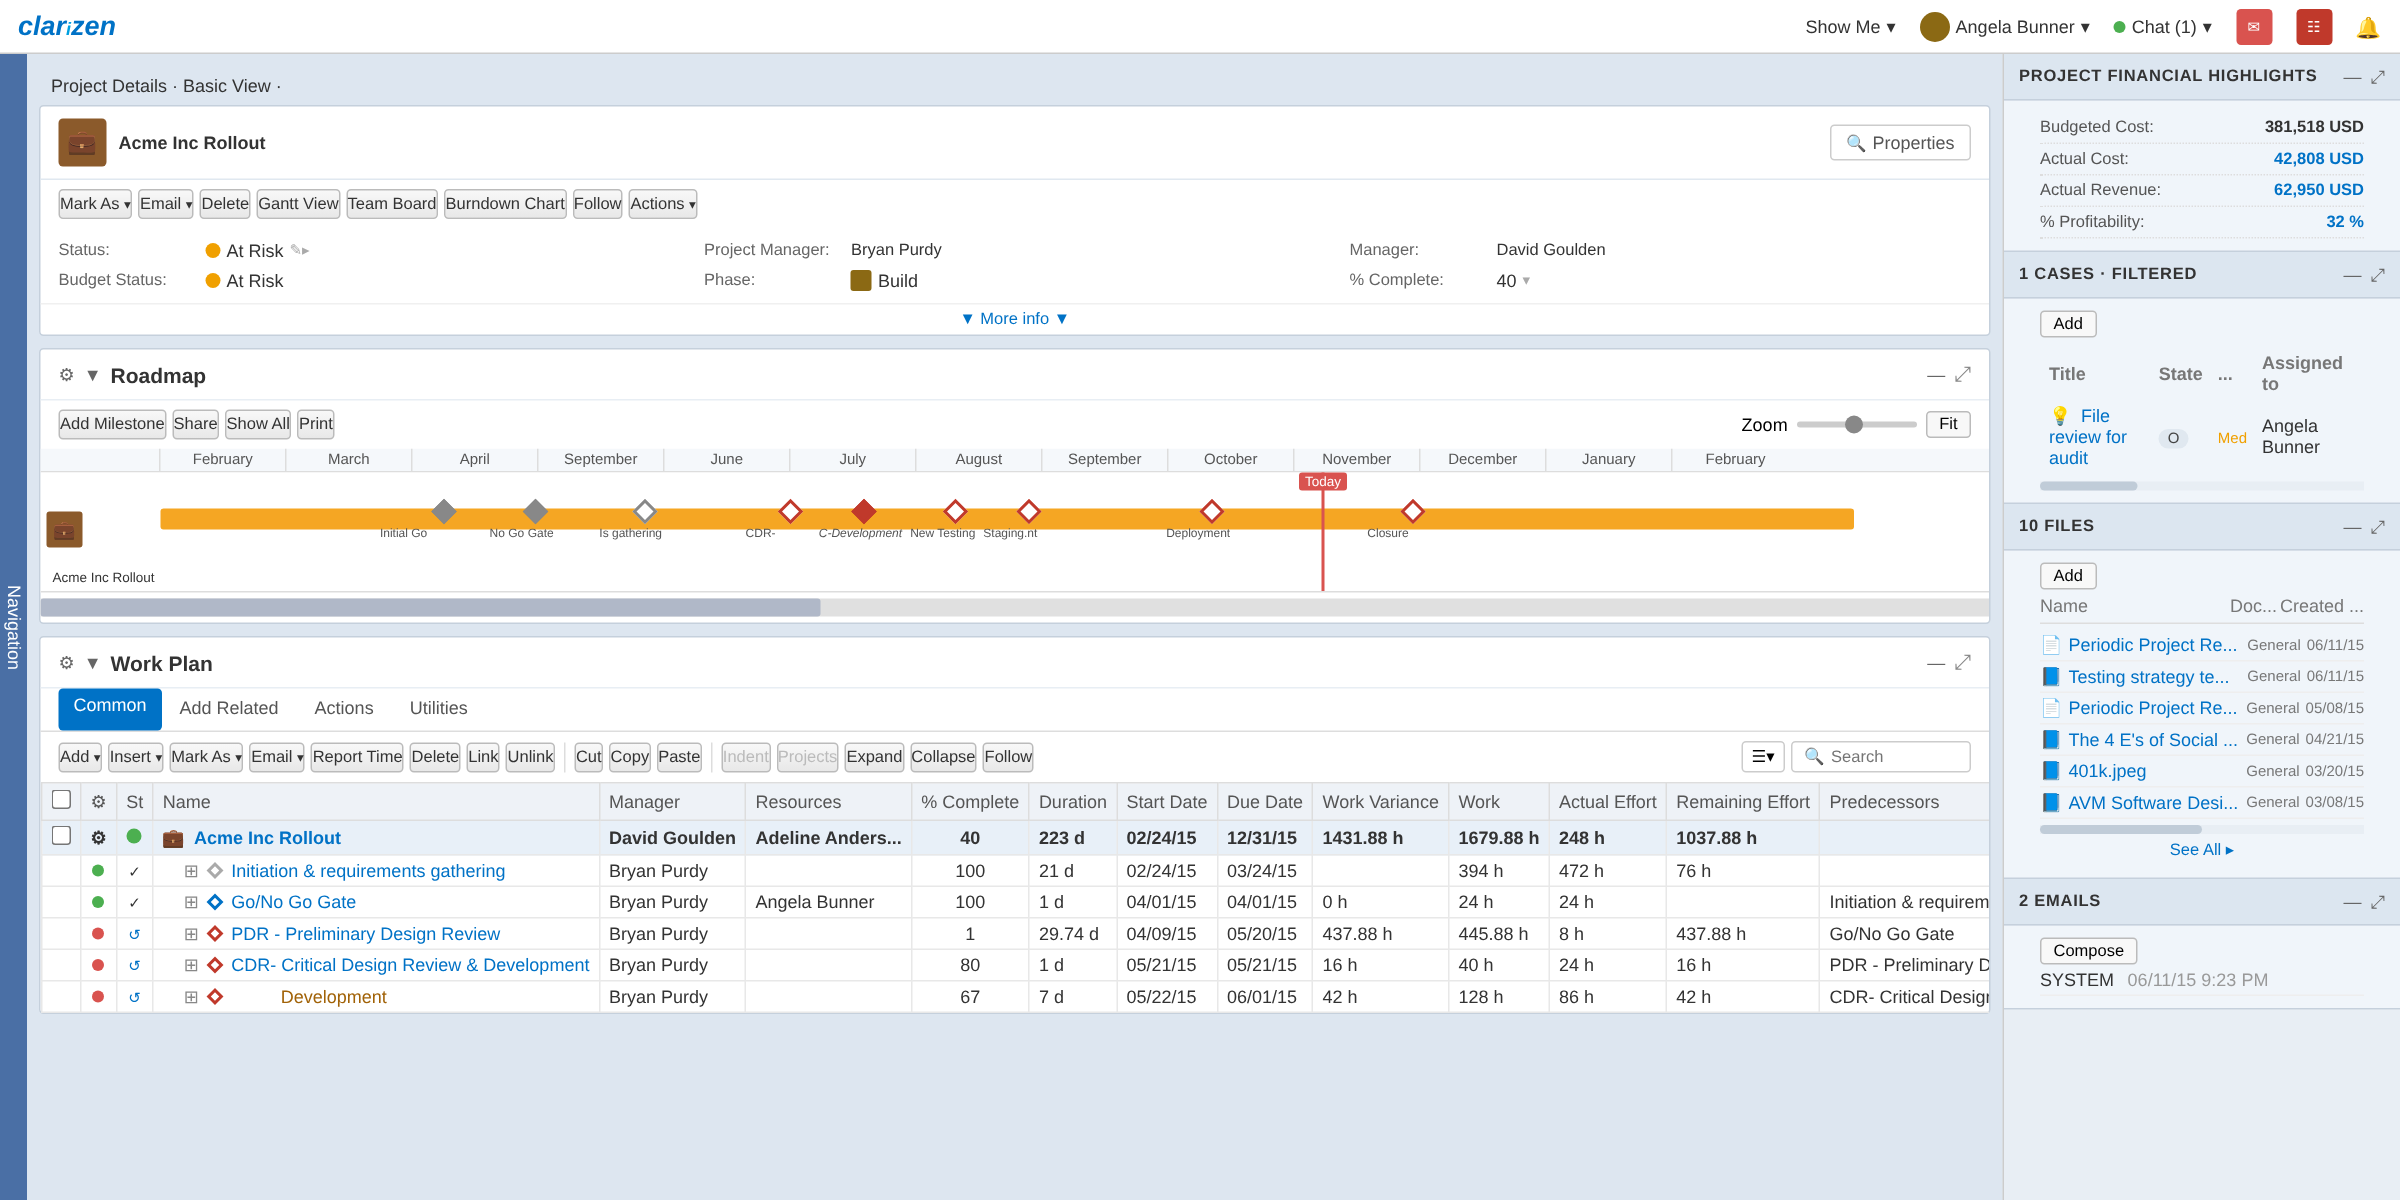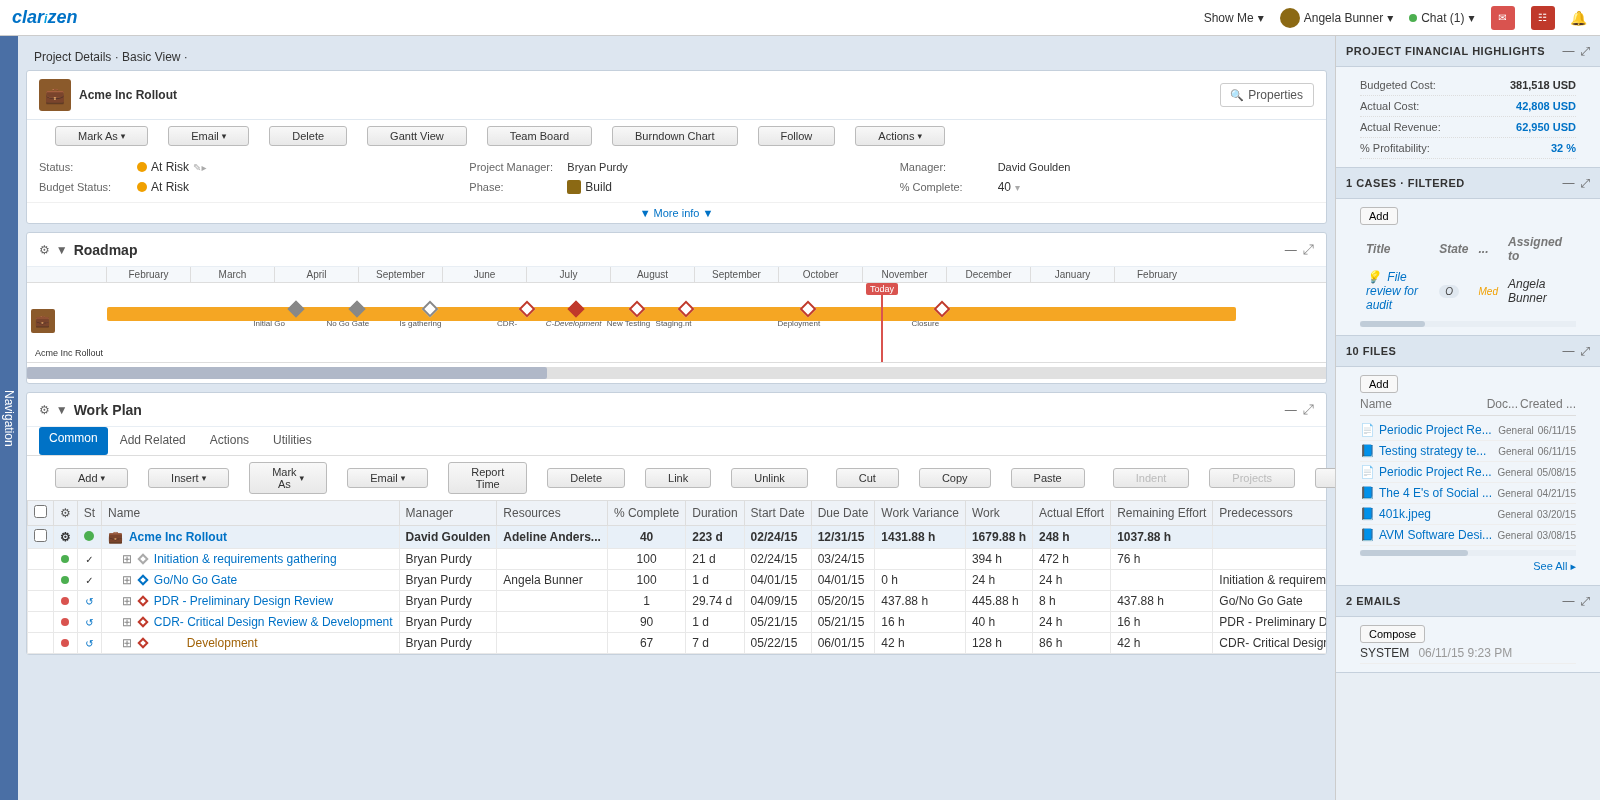--- a/index.html
+++ b/index.html
@@ -106,26 +106,26 @@
     }
     .toolbar {
       padding: 6px 12px;
       display: flex;
       gap: 4px;
       flex-wrap: wrap;
     }
     .btn {
       border: 1px solid #bbb;
       background: linear-gradient(#f8f8f8, #e8e8e8);
-      padding: 3px 22px;
+      padding: 3px 0;
       border-radius: 3px;
       cursor: pointer;
       font-size: 11px;
       color: #333;
-      display: flex; align-items: center; gap: 3px; margin-left: 16px;
+      display: flex; align-items: center; gap: 3px;
     }
     .btn-caret::after { content: '▾'; font-size: 9px; }
 
     
     .project-meta {
       padding: 8px 12px;
       display: grid;
       grid-template-columns: 1fr 1fr 1fr;
       gap: 6px 16px;
     }
@@ -261,41 +261,41 @@
 
     
     .rp-add-btn {
       border: 1px solid #bbb;
       background: #f8f8f8;
       padding: 2px 8px;
       border-radius: 3px;
       cursor: pointer;
       font-size: 11px;
     }
-    .cases-table { width: 100%; font-size: 11px; margin-top: 6px; font-style: italic; }
+    .cases-table { width: 100%; font-size: 11px; margin-top: 6px; }
     .cases-table th { color: #777; padding: 2px 4px; text-align: left; }
     .cases-table td { padding: 3px 4px; color: #333; }
     .case-link { color: #0072c6; cursor: pointer; text-decoration: none; }
 
     
     .files-list { margin-top: 4px; }
     .file-row {
       display: grid;
       grid-template-columns: auto 1fr auto auto;
       gap: 4px;
       padding: 3px 0;
       align-items: center;
       border-bottom: 1px solid #eee;
     }
     .file-icon-pdf { color: #d9534f; font-size: 12px; }
     .file-icon-word { color: #2b579a; font-size: 12px; }
     .file-name { color: #0072c6; cursor: pointer; overflow: hidden; text-overflow: ellipsis; white-space: nowrap; }
     .file-type { color: #777; font-size: 10px; }
     .file-date { color: #777; font-size: 10px; }
-    .see-all { color: #0072c6; cursor: pointer; font-size: 11px; padding: 4px 0; text-align: right; }
+    .see-all { color: #0072c6; cursor: pointer; font-size: 11px; padding: 4px 0; text-align: center; }
 
     
     .email-row { padding: 3px 0; font-size: 11px; color: #333; border-bottom: 1px solid #eee; }
 
     
     ::-webkit-scrollbar { width: 6px; height: 6px; }
     ::-webkit-scrollbar-track { background: #f0f0f0; }
     ::-webkit-scrollbar-thumb { background: #bbb; border-radius: 3px; }
 
     .chevron-down::after { content: '▾'; }
@@ -426,20 +426,33 @@
     </div>
 
     <div class="card">
       <div class="section-header">
         <span class="gear-icon">⚙</span>
         <span style="color:#666;">▼</span>
         <span class="section-title">Roadmap</span>
         <div class="section-controls">
           <span class="minimize-icon">—</span>
           <span class="collapse-arrow">⤢</span>
+        </div>
+      </div>
+      <div class="roadmap-toolbar">
+        <button class="btn">Add Milestone</button>
+        <button class="btn">Share</button>
+        <button class="btn">Show All</button>
+        <button class="btn">Print</button>
+        <div class="zoom-area">
+          <span>Zoom</span>
+          <div class="zoom-slider">
+            <div class="zoom-thumb"></div>
+          </div>
+          <button class="fit-btn">Fit</button>
         </div>
       </div>
       <div class="gantt-container">
 
 
         <div style="display:grid; grid-template-columns:80px repeat(13, 84px); background:#f5f8fb; border-bottom:1px solid #ddd;">
           <div style="border-right:1px solid #ddd;"></div>
           <div style="border-right:1px solid #ddd; padding:2px; text-align:center; font-size:10px; color:#555;">February</div>
           <div style="border-right:1px solid #ddd; padding:2px; text-align:center; font-size:10px; color:#555;">March</div>
           <div style="border-right:1px solid #ddd; padding:2px; text-align:center; font-size:10px; color:#555;">April</div>
@@ -657,21 +670,21 @@
               <td></td>
               <td style="text-align:center;"><span class="status-dot dot-red" style="display:inline-block; width:8px; height:8px;"></span></td>
               <td style="text-align:center;"><span style="font-size:10px; color:#0072c6;">↺</span></td>
               <td style="padding-left:20px;">
                 <span style="color:#888; margin-right:3px;">⊞</span>
                 <span class="diamond-icon" style="display:inline-block; width:8px; height:8px; border:2px solid #c0392b; transform:rotate(45deg); margin-right:4px;"></span>
                 <a href="#" style="color:#0072c6; text-decoration:none;">CDR- Critical Design Review &amp; Development</a>
               </td>
               <td>Bryan Purdy</td>
               <td></td>
-              <td style="text-align:center;">90</td>
+              <td style="text-align:center;">80</td>
               <td>1 d</td>
               <td>05/21/15</td>
               <td>05/21/15</td>
               <td>16 h</td>
               <td>40 h</td>
               <td>24 h</td>
               <td>16 h</td>
               <td>PDR - Preliminary De</td>
             </tr>
 

